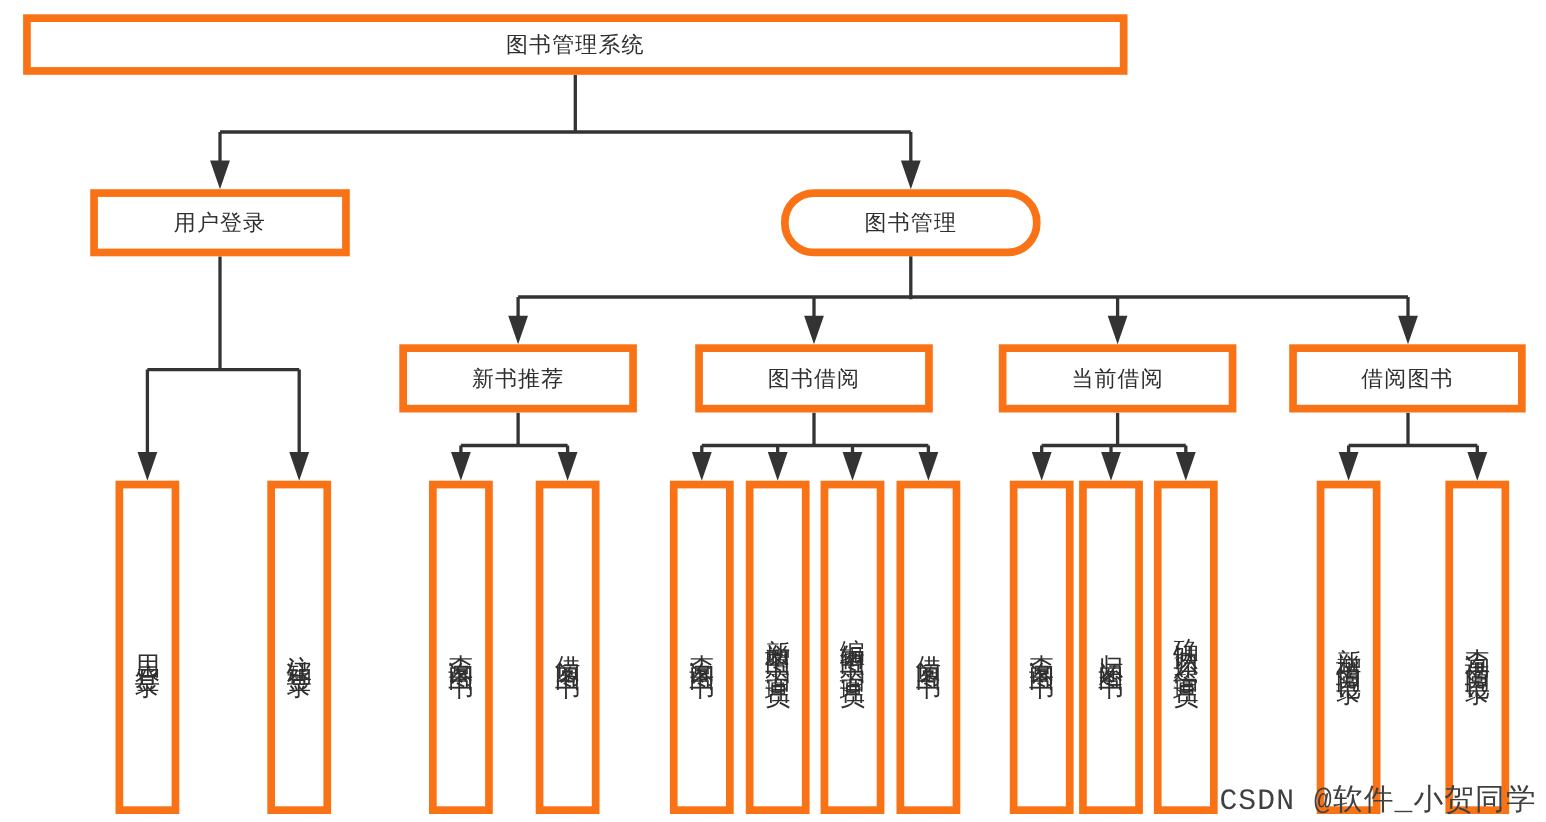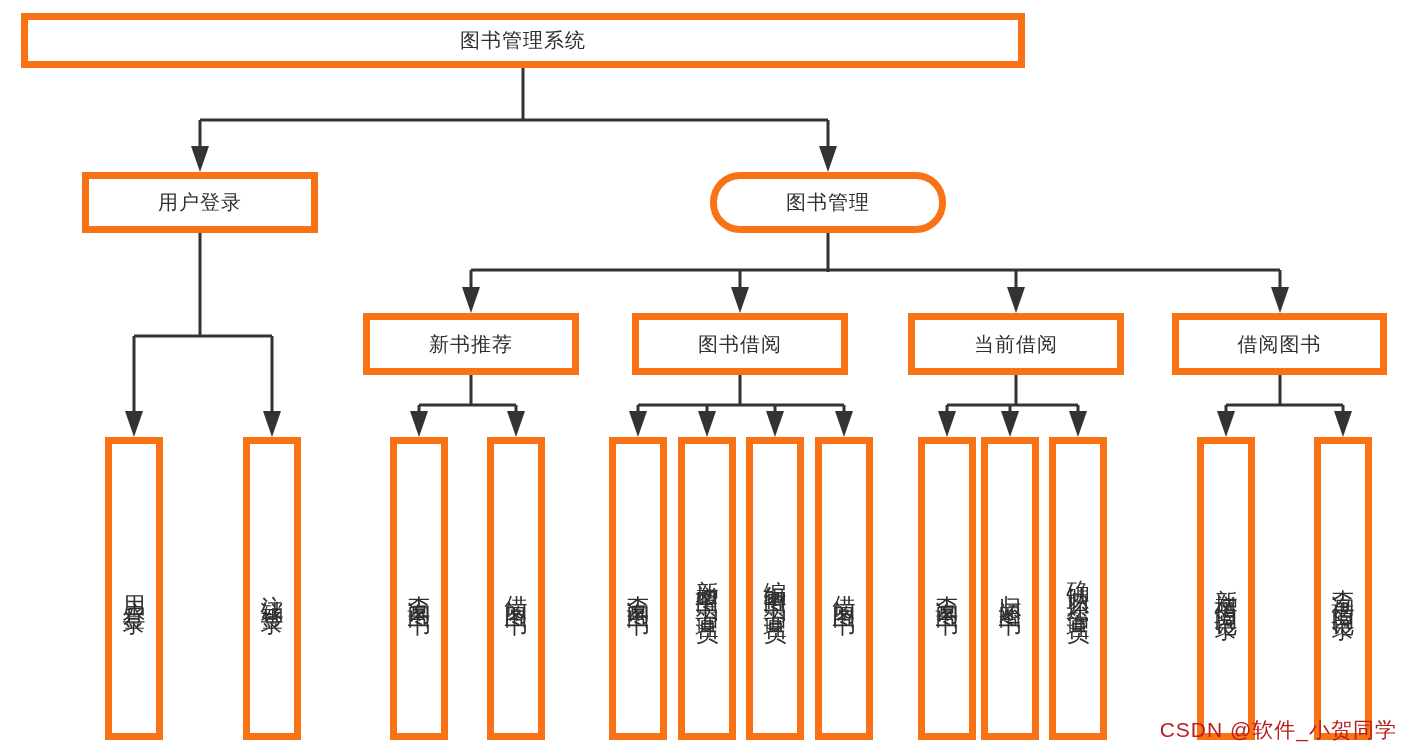--- a/index.html
+++ b/index.html
@@ -52,24 +52,25 @@
     text-orientation: mixed;
     font-size: 23px;
     letter-spacing: 6px;
     color: #2f2f2f;
     line-height: 1;
   }
   .watermark {
     position: absolute;
     right: 8px;
     bottom: 3px;
-    font-size: 21px;
-    color: #b91c1c;
+    font-size: 27px;
+    color: #404040;
     letter-spacing: 1px;
     white-space: nowrap;
+    font-family: Liberation Mono, monospace;
   }
 </style>
 </head>
 <body>
 
 <div class="stage">
 
   <svg class="connectors" width="1405" height="747" viewBox="0 0 1405 747">
     <g stroke="#333333" stroke-width="3" fill="none">
       <path d="M523 68 V120 M200 120 H828 M200 120 V150 M828 120 V150"></path>

